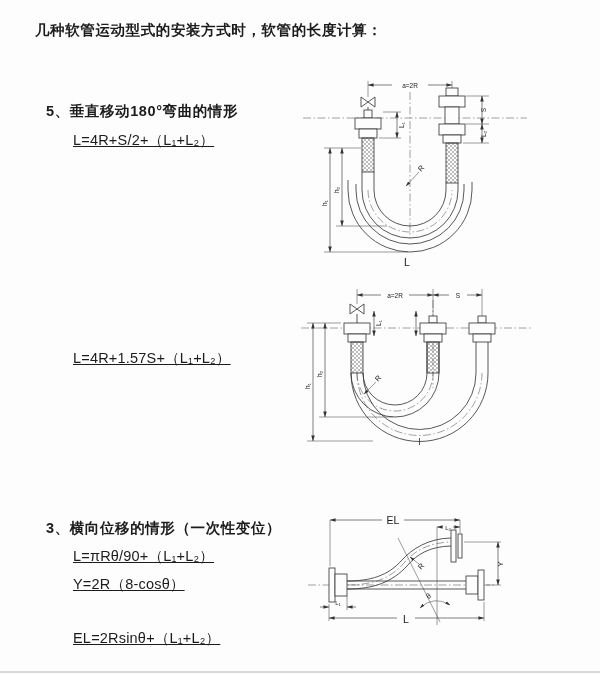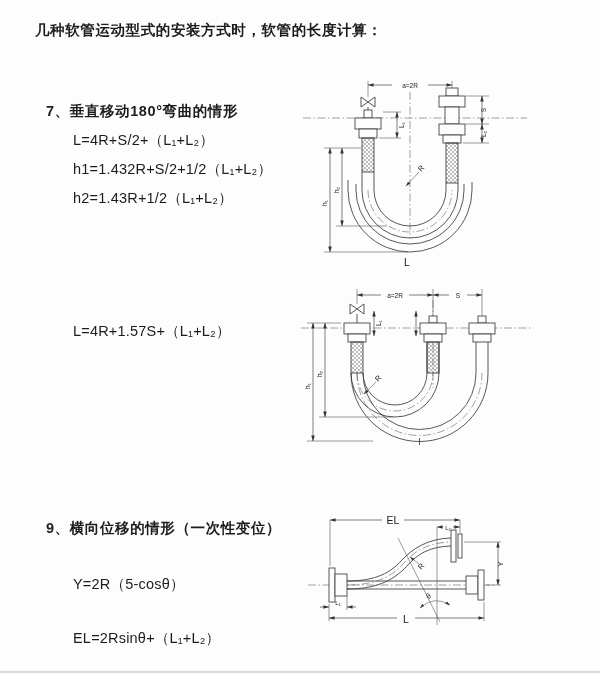--- a/index.html
+++ b/index.html
@@ -8,21 +8,21 @@
     font-family:"Liberation Sans","DejaVu Sans",sans-serif; color:#1c1c1c; overflow:hidden;
   }
   .title {
     position:absolute; left:35px; top:21px;
     font-size:14.5px; font-weight:700; letter-spacing:.6px; white-space:nowrap;
   }
   .sec-heading {
     position:absolute; font-size:14.5px; font-weight:700; letter-spacing:.6px; white-space:nowrap;
   }
   .formula {
-    position:absolute; font-size:14.5px; font-weight:400; letter-spacing:.2px; white-space:nowrap;
+    position:absolute; font-size:14.5px; font-weight:400; letter-spacing:.2px; white-space:nowrap;text-decoration:underline;
   }
   svg { position:absolute; overflow:visible; }
   .tl   { stroke:#3a3a3a; stroke-width:.85; fill:none; }
   .thin { stroke:#4a4a4a; stroke-width:.55; fill:none; }
   .cl   { stroke:#555;    stroke-width:.55; fill:none; stroke-dasharray:8 2.5 1.5 2.5; }
   .dim  { stroke:#3a3a3a; stroke-width:.65; fill:none; }
   .fit  { stroke:#3a3a3a; stroke-width:.85; fill:#fdfdfd; }
   .hose { stroke:#3a3a3a; stroke-width:.85; fill:url(#hb); }
   text.dl  { font-size:6.5px; fill:#222; }
   text.dm  { font-size:8px;   fill:#222; }
@@ -30,29 +30,28 @@
   svg text { font-family:"Liberation Sans","DejaVu Sans",sans-serif; }
   .bottom-edge { position:absolute; left:0; top:671px; width:600px; height:2px; background:#d9d9d9; }
 </style>
 </head>
 <body>
 
 <div class="page">
 
   <div class="title">几种软管运动型式的安装方式时，软管的长度计算：</div>
 
-  <div class="sec-heading" style="left:46px;top:102px">7、垂直移动180°弯曲的情形</div>
+  <div class="sec-heading" style="left:46px;top:102px">5、垂直移动180°弯曲的情形</div>
   <div class="formula" style="left:73px;top:131px">L=4R+S/2+（L₁+L₂）</div>
-  <div class="formula" style="left:73px;top:160px">h1=1.432R+S/2+1/2（L₁+L₂）</div>
-  <div class="formula" style="left:73px;top:189px">h2=1.43R+1/2（L₁+L₂）</div>
-
-  <div class="formula" style="left:73px;top:322px">L=4R+1.57S+（L₁+L₂）</div>
-
-  <div class="sec-heading" style="left:46px;top:519px">9、横向位移的情形（一次性变位）</div>
-  <div class="formula" style="left:73px;top:575px">Y=2R（5-cosθ）</div>
+
+  <div class="formula" style="left:73px;top:349px">L=4R+1.57S+（L₁+L₂）</div>
+
+  <div class="sec-heading" style="left:46px;top:519px">3、横向位移的情形（一次性变位）</div>
+  <div class="formula" style="left:73px;top:547px">L=πRθ/90+（L₁+L₂）</div>
+  <div class="formula" style="left:73px;top:575px">Y=2R（8-cosθ）</div>
   <div class="formula" style="left:73px;top:629px">EL=2Rsinθ+（L₁+L₂）</div>
 
   <svg style="left:295px;top:70px" width="305" height="200" viewBox="0 0 305 200">
     <defs>
       <pattern id="hb" patternUnits="userSpaceOnUse" width="4" height="4">
         <path d="M0,4 L4,0 M0,0 L4,4" stroke="#6a6a6a" stroke-width="0.45"></path>
       </pattern>
       <marker id="arw" viewBox="0 0 8 6" refX="7.6" refY="3" markerWidth="9" markerHeight="7" orient="auto-start-reverse">
         <path d="M0,0.6 L8,3 L0,5.4 Z" fill="#333"></path>
       </marker>

